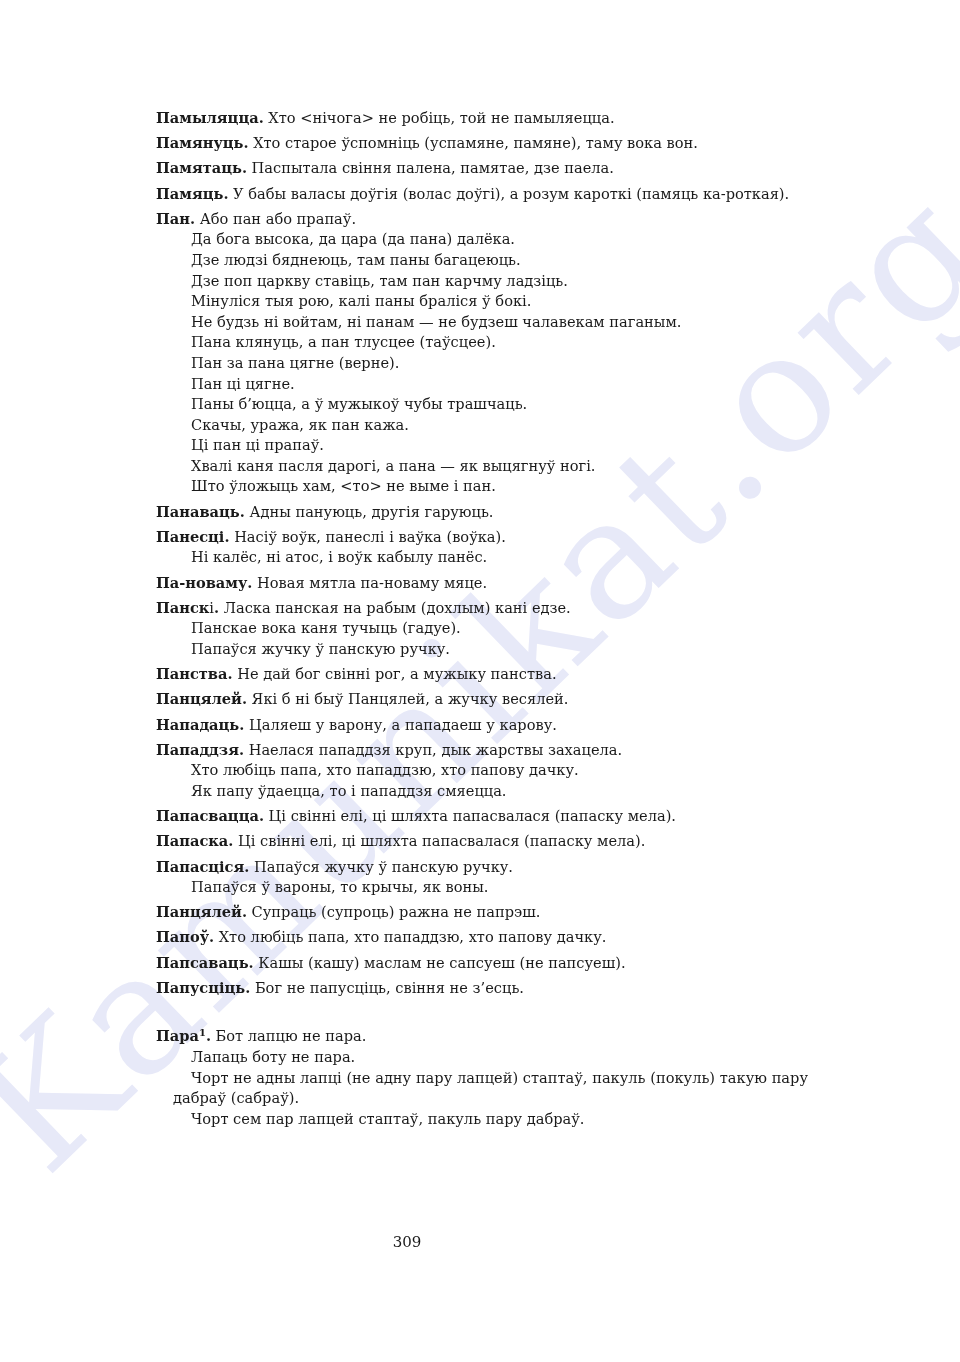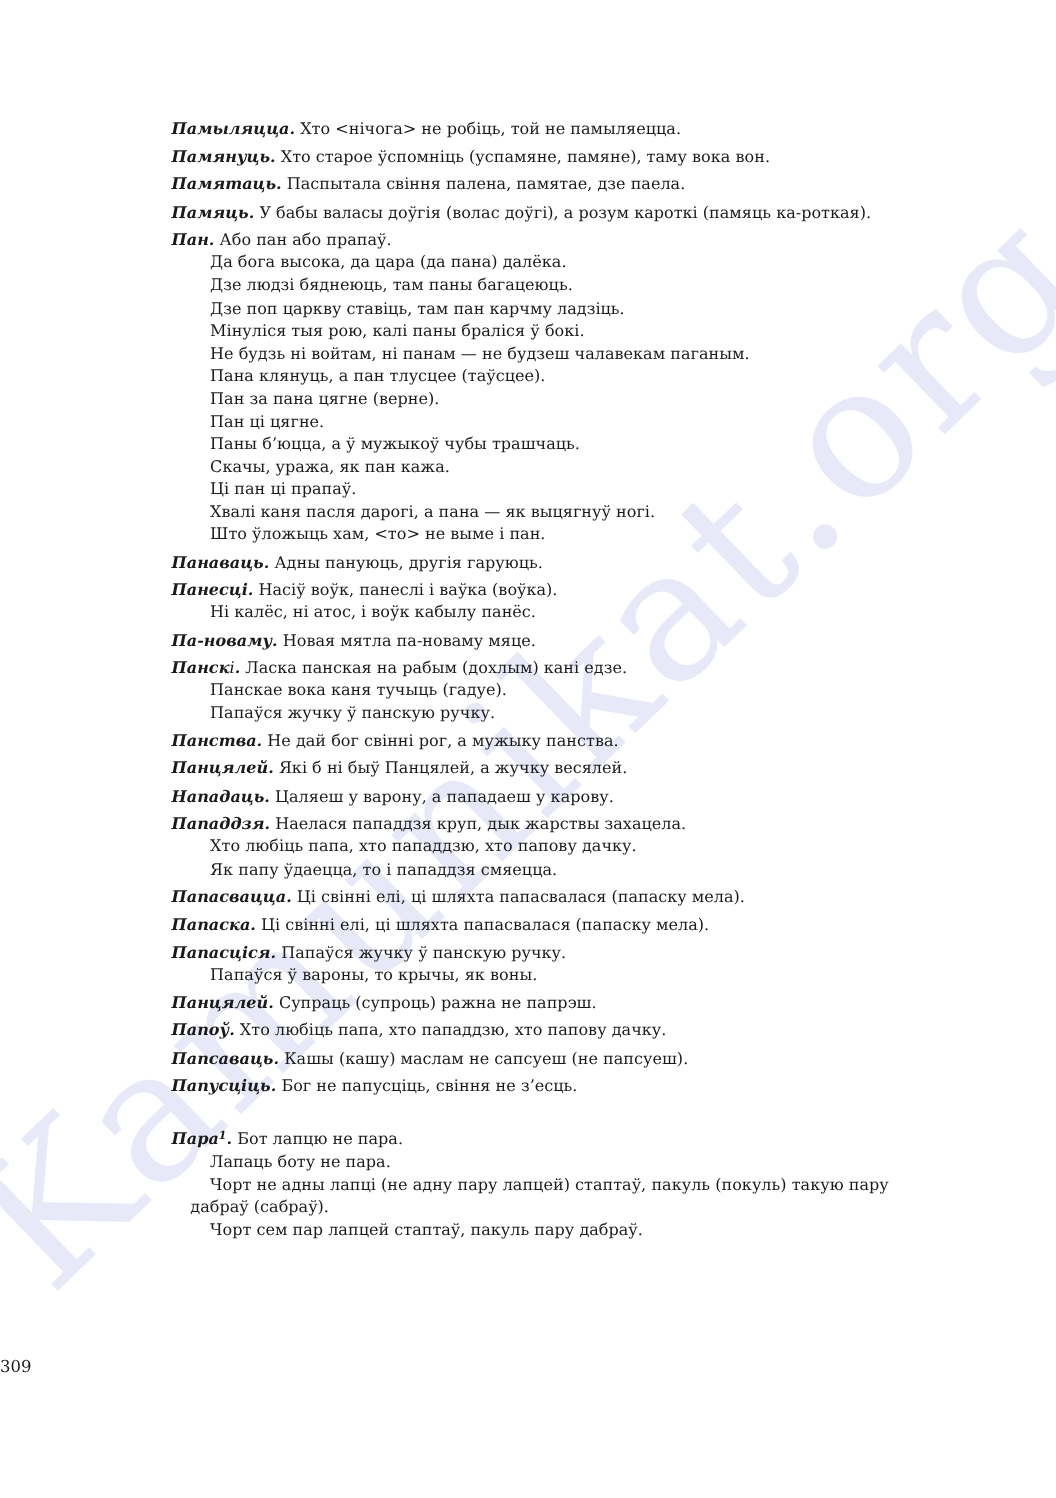--- a/index.html
+++ b/index.html
@@ -12,24 +12,24 @@
     font-size: 168px; color: #e7e9f8; white-space: nowrap; letter-spacing: 4px;
     z-index: 0; pointer-events: none;
   }
   .page { position: absolute; left: 156px; top: 108px; width: 652px; z-index: 1;
           font-size: 14.6px; line-height: 20.6px; }
   .entry { margin-bottom: 4.6px; }
   .entry p { margin: 0; }
   .first { padding-left: 16px; text-indent: -16px; }
   .sub { padding-left: 35px; }
   .sub-wrap { padding-left: 17px; text-indent: 18px; text-align: justify; text-align-last: left; }
-  .hw { font-weight: bold; font-style: italic; }
+  .hw { font-weight: bold; }
   .hw .reg { font-weight: normal; }
   sup { font-size: 10px; line-height: 0; vertical-align: 5px; font-weight: bold; }
-  .page-number { position: absolute; left: 0; width: 814px; top: 1233px; 
+  .page-number { position: absolute; left: 0; width: 814px; top: 1233px; text-align: center;
                  font-size: 15px; z-index: 1; }
 </style>
 </head>
 <body>
 
 <div class="watermark">Kamunikat.org</div>
 
 <div class="page">
 
   <div class="entry">

